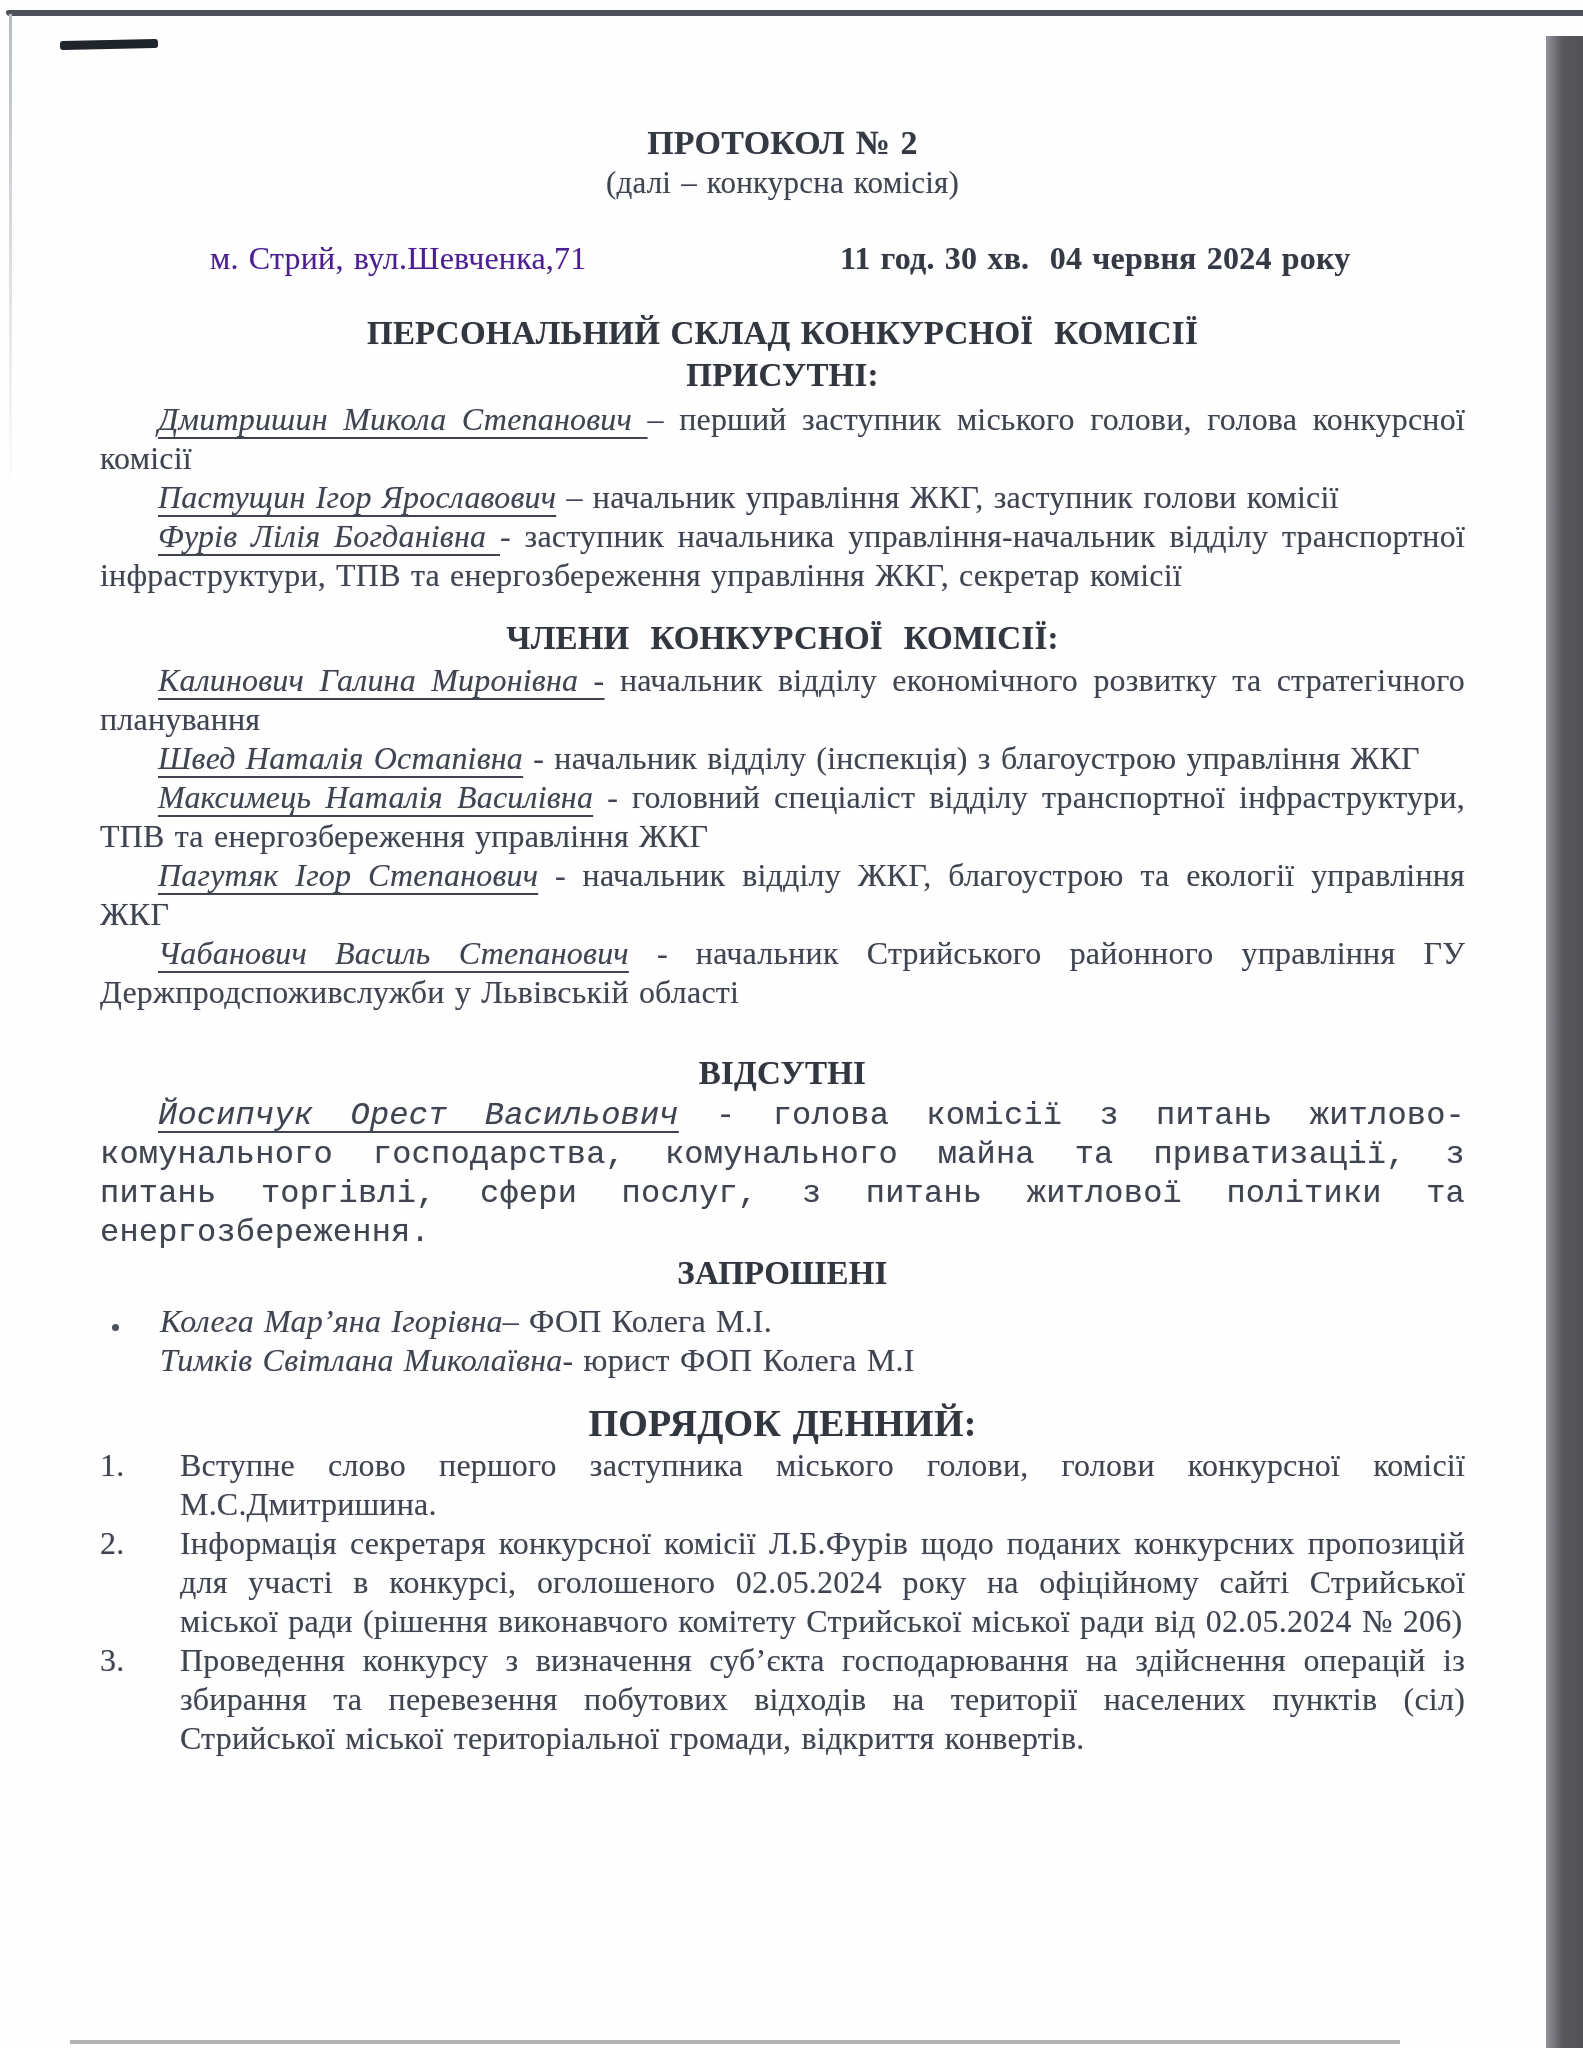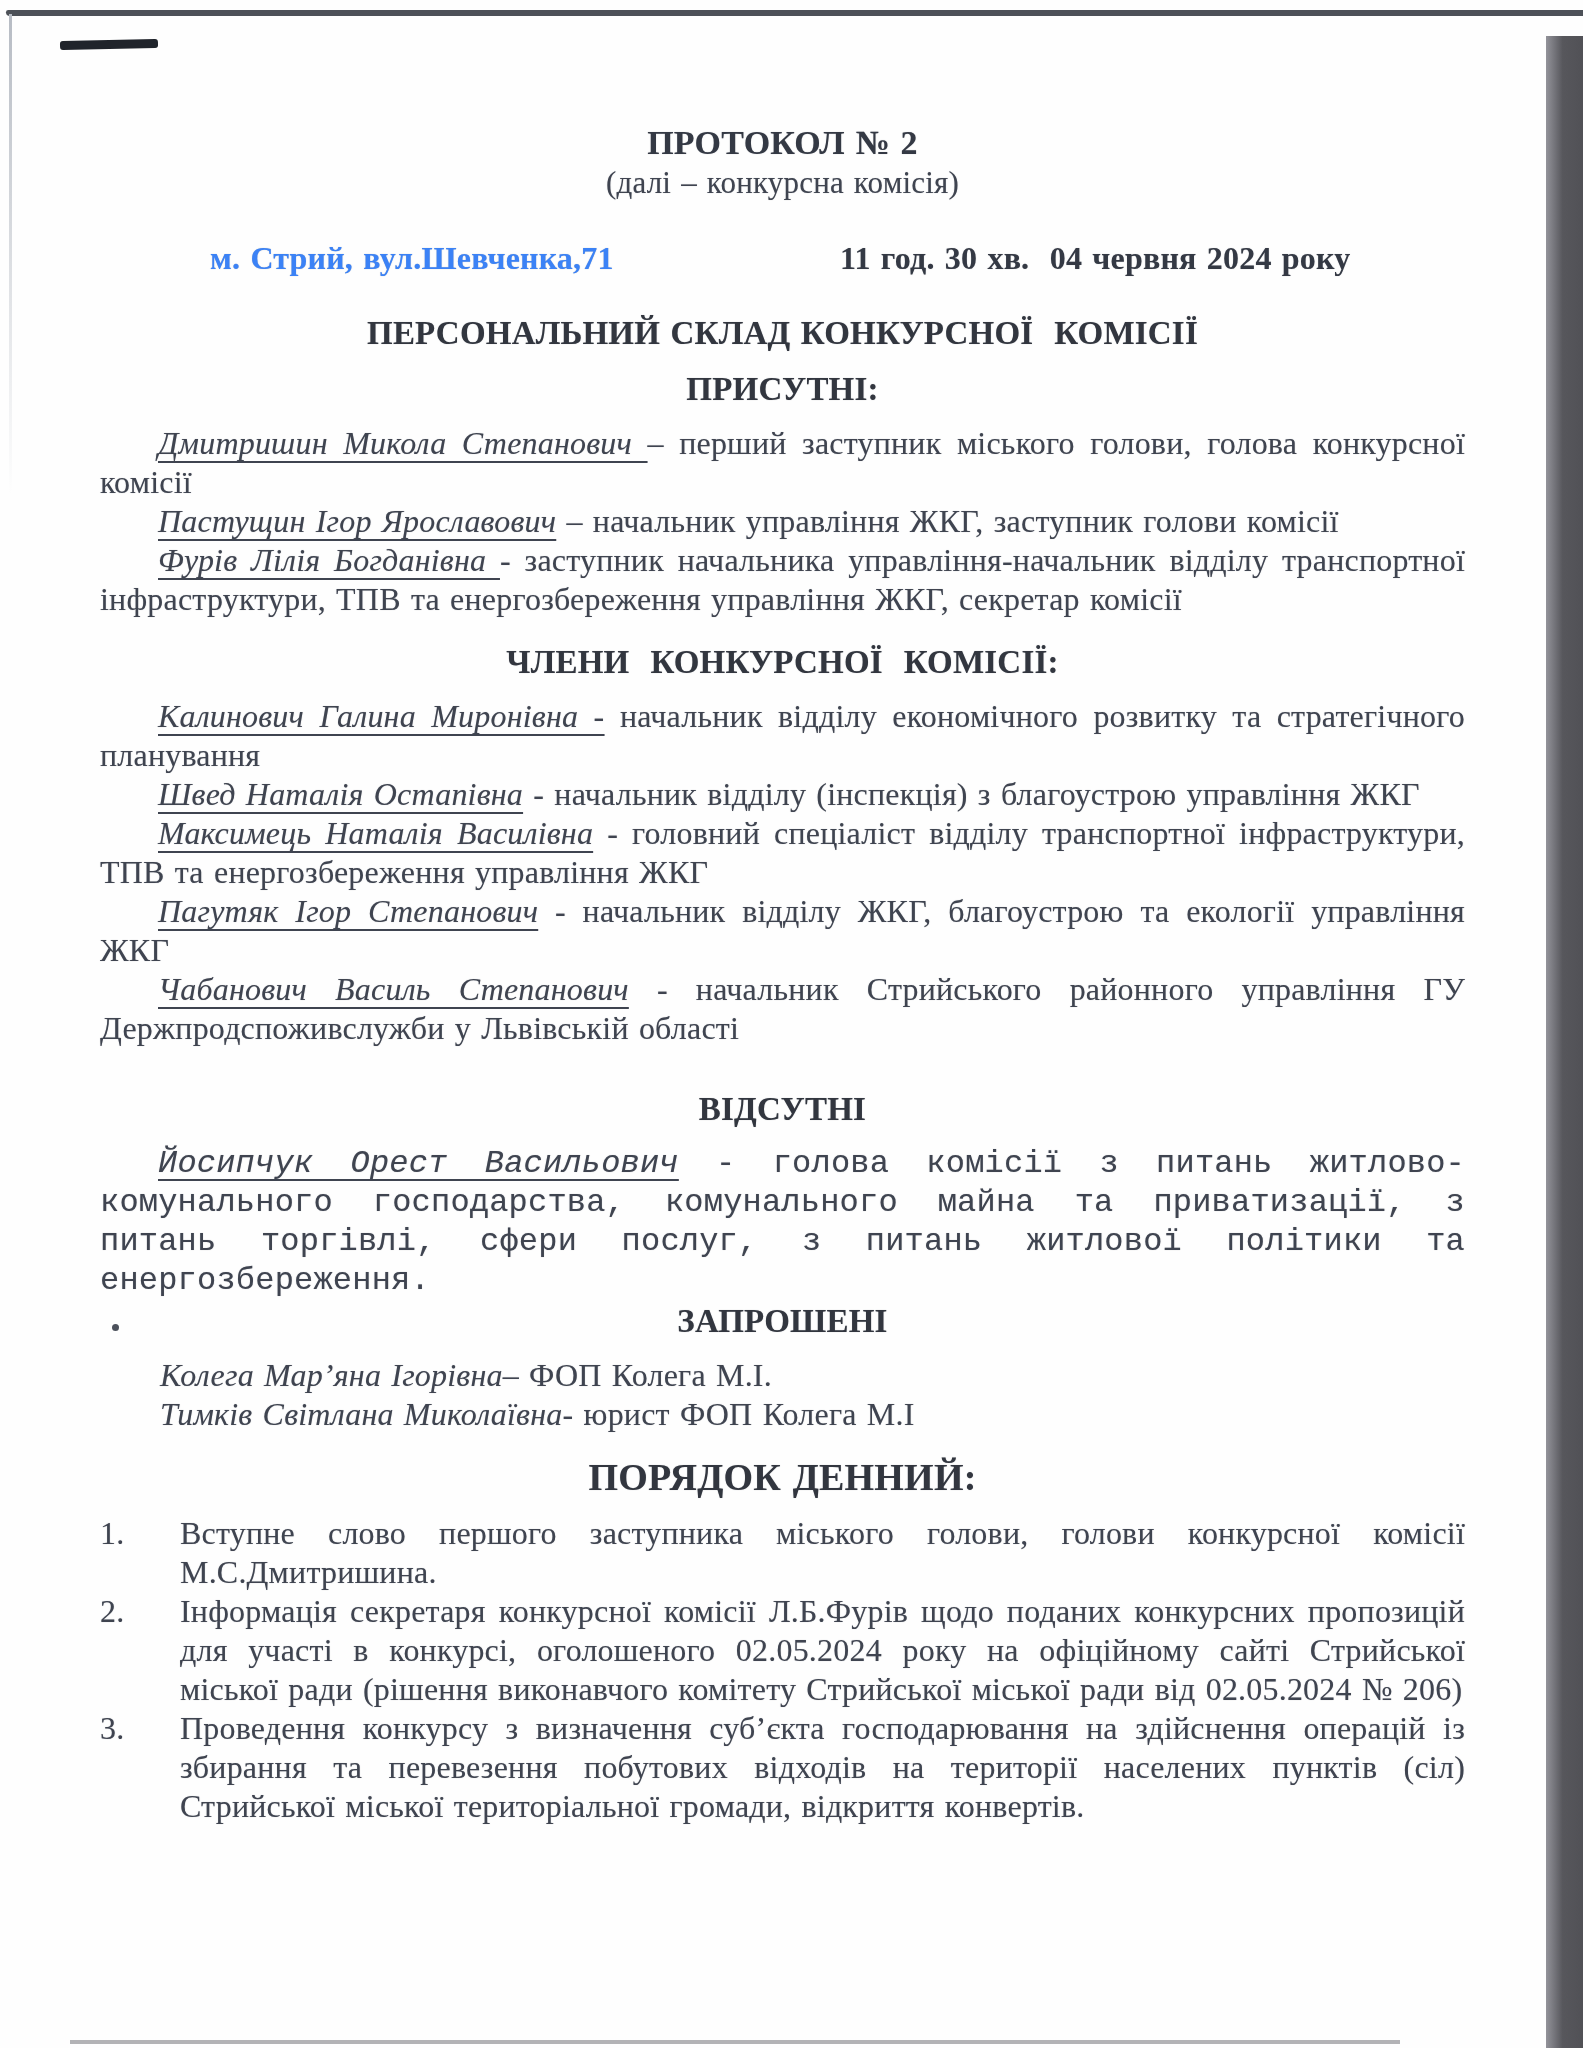--- a/index.html
+++ b/index.html
@@ -69,30 +69,30 @@
     font-size: 31px; line-height: 37px;
   }
   .doc-paren {
     margin: 0; text-align: center;
     font-size: 31px; line-height: 37px;
   }
 
   .meta-row { position: relative; margin-top: 38px; height: 41px; }
   .meta-place {
     position: absolute; left: 110px; top: 0;
-    font-weight: bold; color: #3b82f6; white-space: pre;
+    font-weight: normal; color: #4c1d95; white-space: pre;
   }
   .meta-datetime {
     position: absolute; left: 740px; top: 0;
     font-weight: bold; color: #343944; white-space: pre;
   }
 
   .sec-heading {
     text-align: center; font-weight: bold; color: #32363f;
-    font-size: 33px; line-height: 42px; margin: 14px;
+    font-size: 33px; line-height: 42px; margin: 0;
     white-space: pre;
   }
   .h-personal { margin-top: 32px; }
   .h-present  { margin-top: 0; }
   .h-members  { margin-top: 22px; }
   .h-absent   { margin-top: 40px; }
   .h-invited  { margin-top: 0; }
   .h-agenda   { margin-top: 20px; font-size: 38px; line-height: 46px; }
 
   .plist { margin: 0; }

